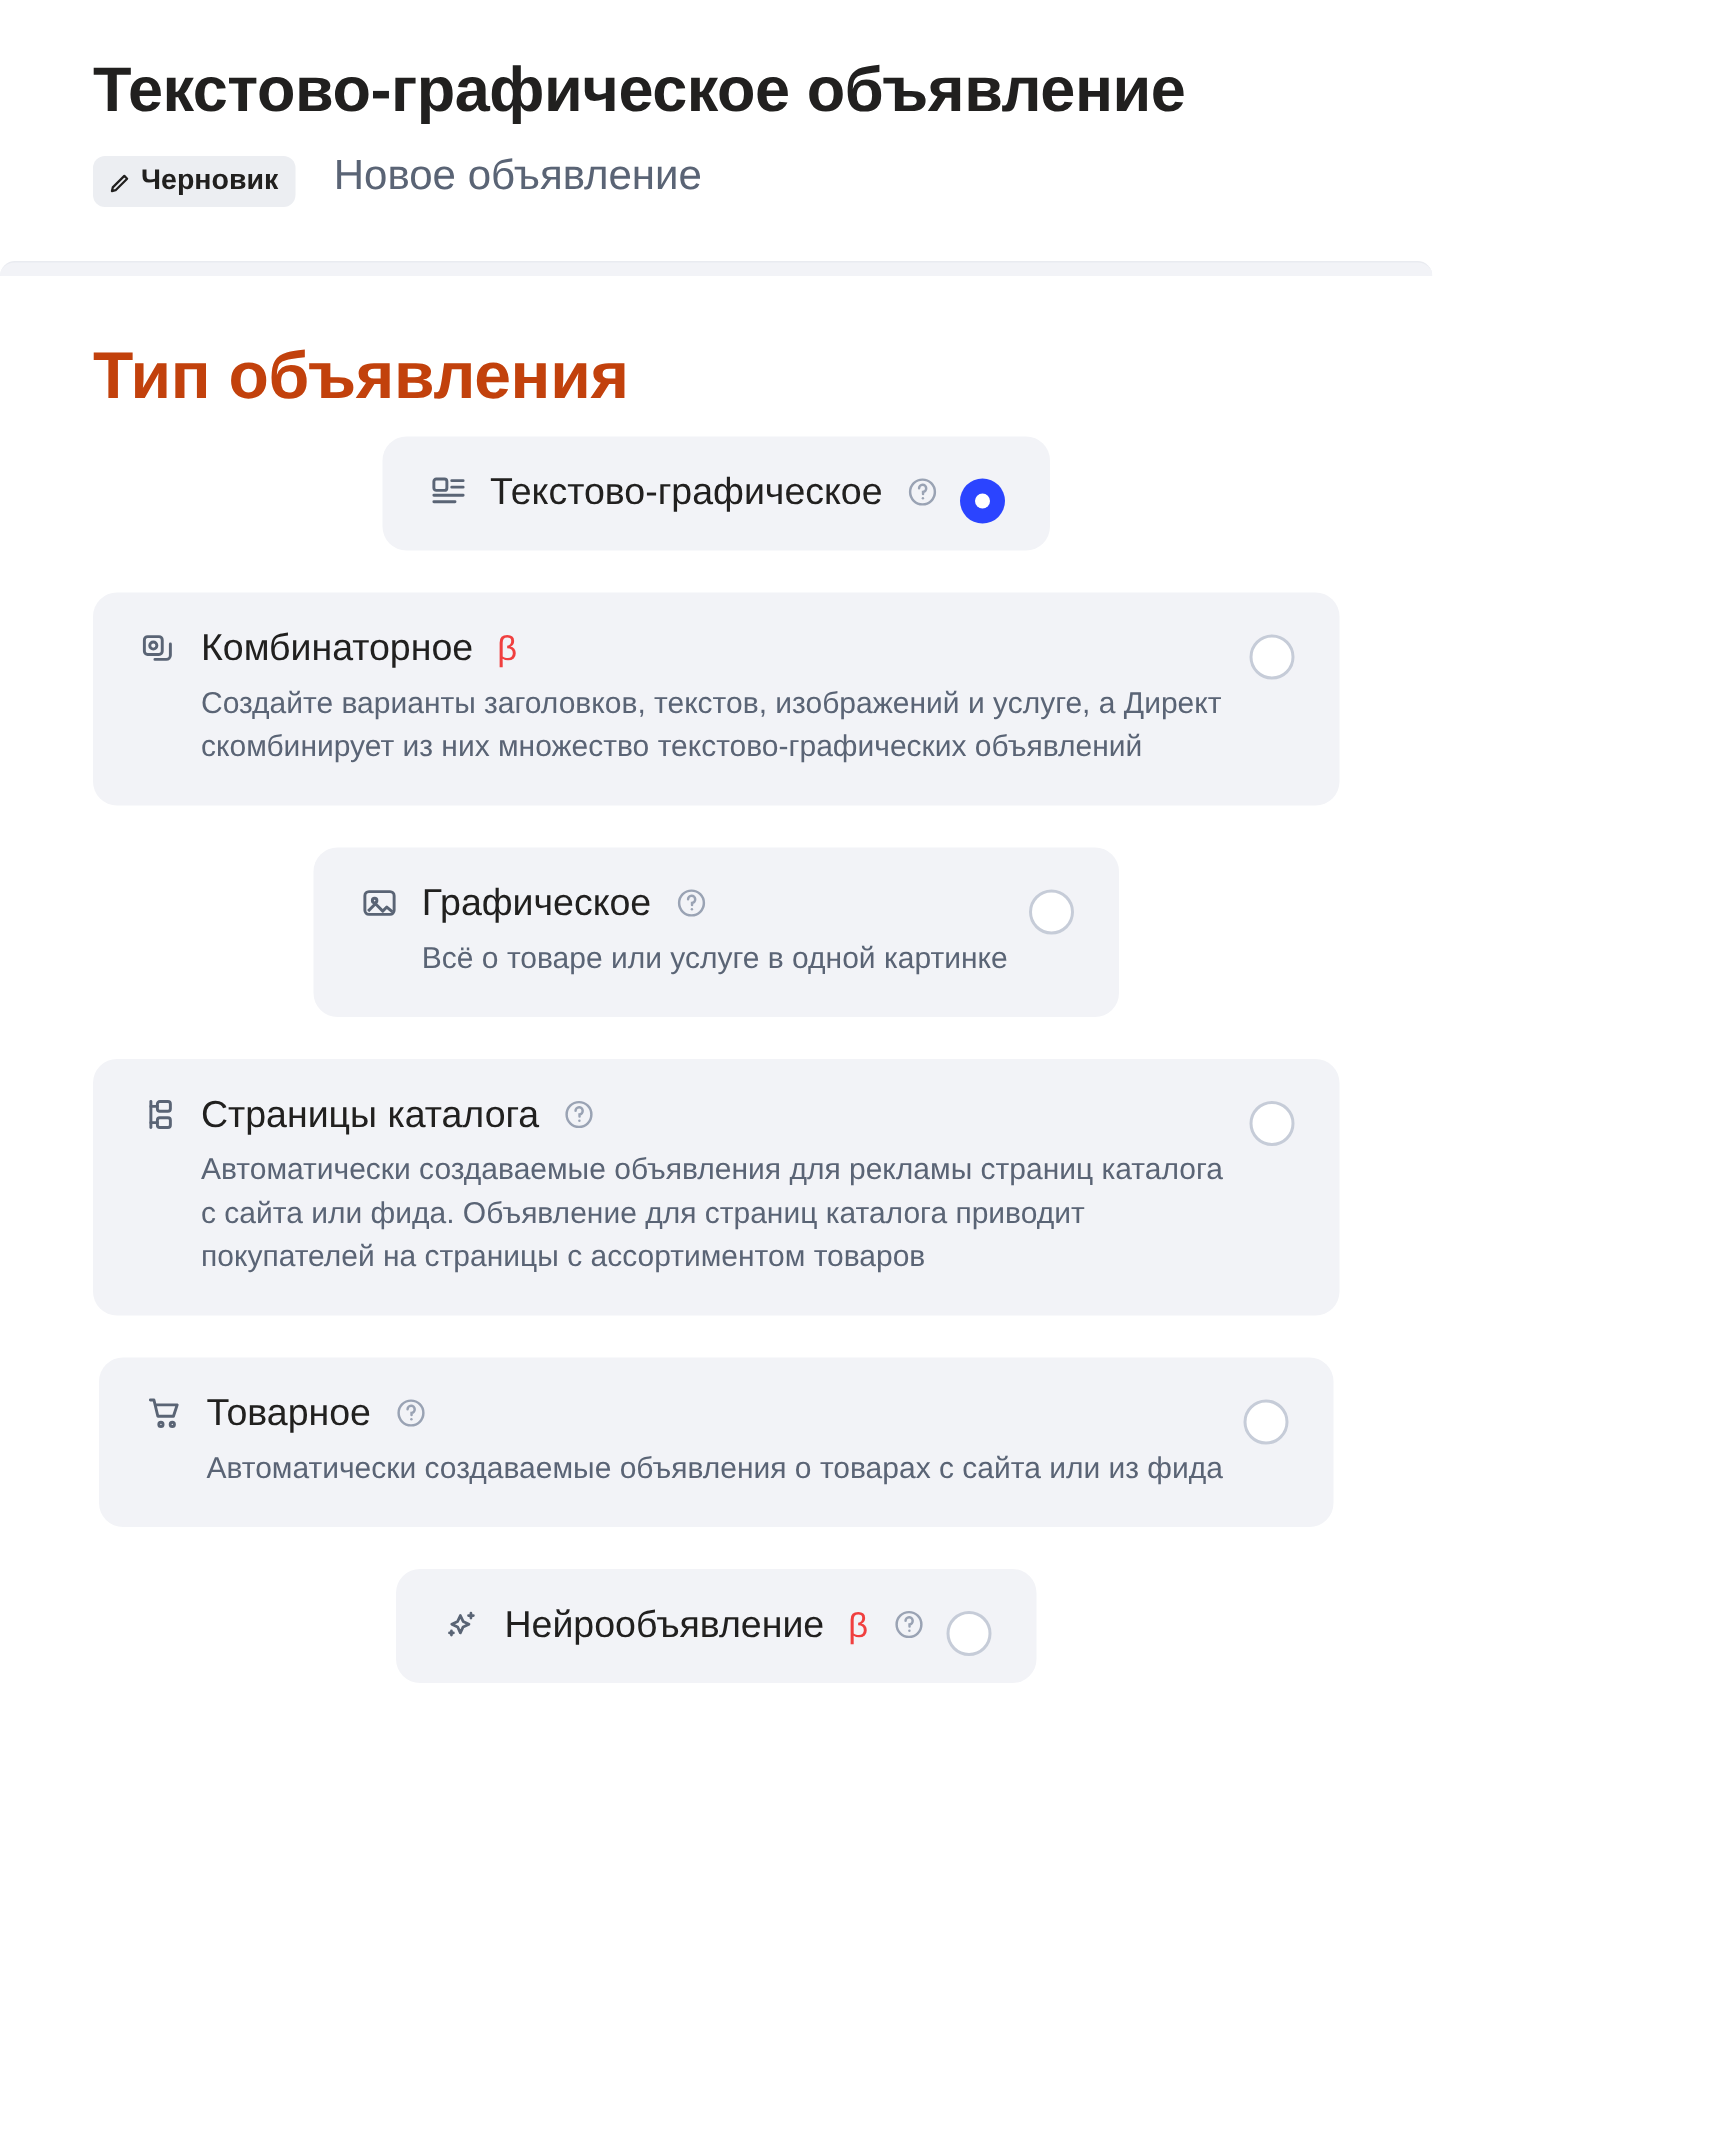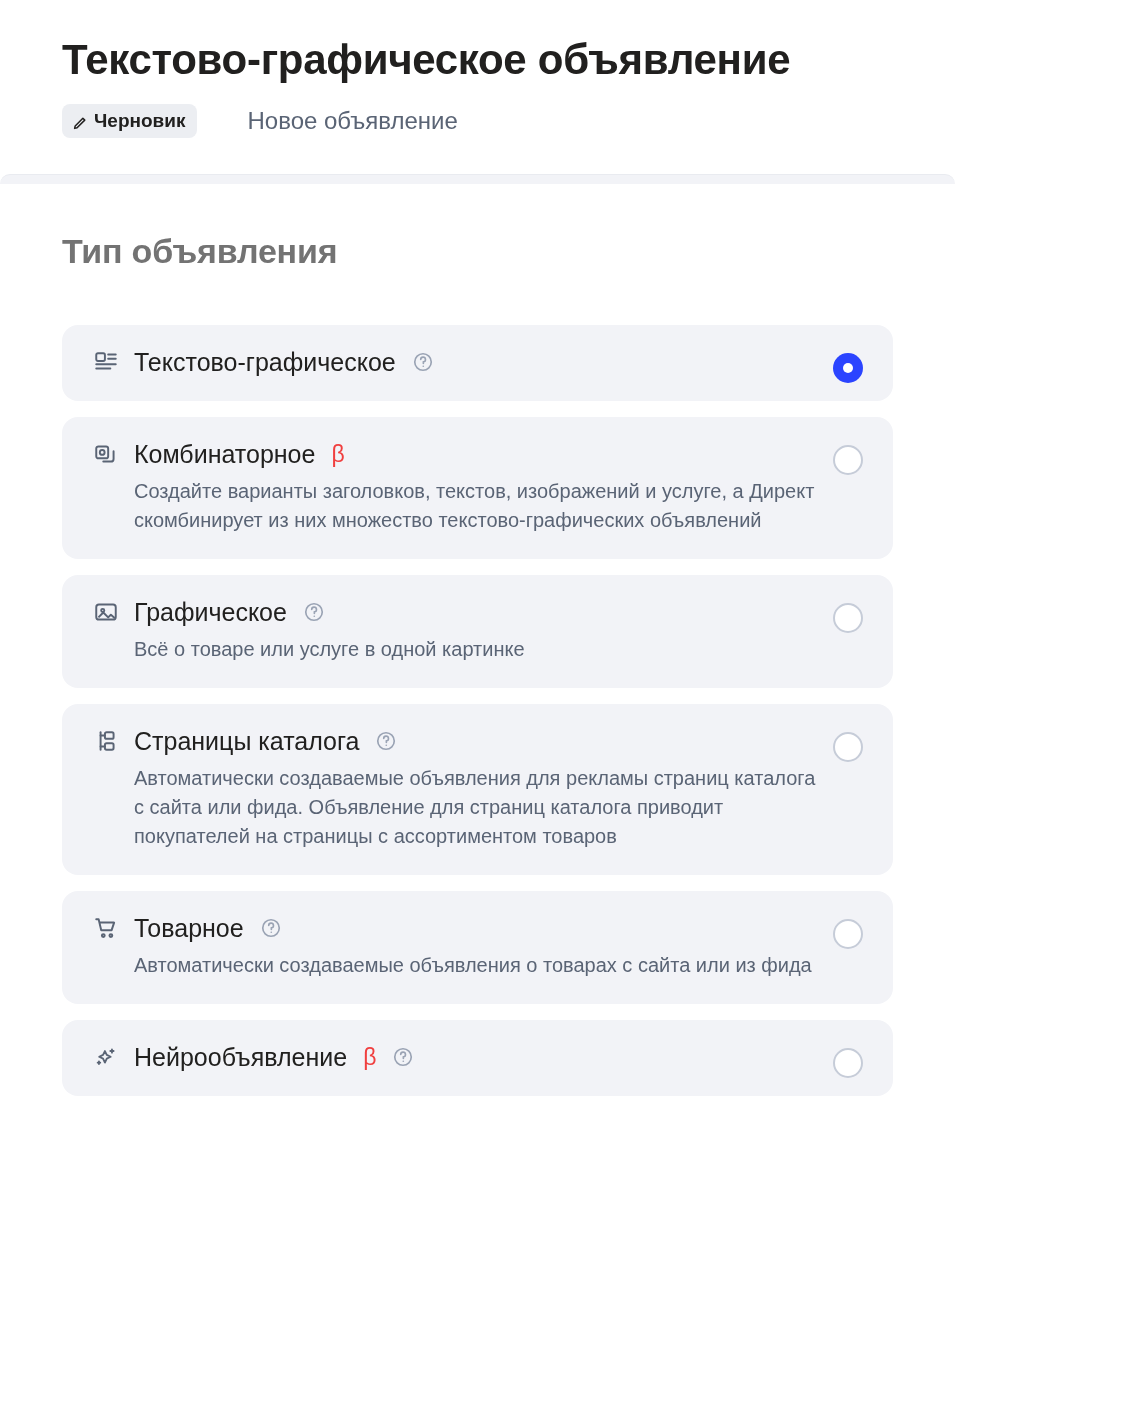--- a/index.html
+++ b/index.html
@@ -28,22 +28,21 @@
   .page-title {
     font-size: 42px;
     line-height: 52px;
     font-weight: 700;
     color: #21201f;
     letter-spacing: -0.3px;
     margin: 0;
   }
   .subtitle-row {
     display: flex;
-    align-items: center;
-    gap: 8px;
+    gap: 25px;
     margin-top: 18px;
   }
   .draft-badge {
     display: inline-flex;
     align-items: center;
     gap: 7px;
     background: #eceef2;
     border-radius: 8px;
     padding: 6px 12px 6px 10px;
     font-size: 19px;
@@ -51,52 +50,52 @@
     font-weight: 700;
     color: #21201f;
   }
   .draft-badge .pencil {
     display: inline-block;
     width: 15px;
     height: 15px;
     flex: 0 0 auto;
   }
   .subtitle-text {
-    font-size: 24px;
+    font-size: 28px;
     line-height: 26px;
     color: #5a6475;
-    margin-left: 42px;
   }
 
   
   .band-divider {
     margin-top: 36px;
     height: 10px;
     background: #f2f3f7;
     border-top: 1px solid #e9ebf0;
     border-radius: 18px 18px 0 0;
   }
   .content {
     padding: 46px 62px 0 62px;
     background: #ffffff;
   }
   .section-title {
-    font-size: 34px;
+    font-size: 44px;
     line-height: 42px;
     font-weight: 700;
-    color: #737373;
-    margin: 0 0 53px 0;
+    color: #c2410c;
+    margin: 0 0 19px 0;
     letter-spacing: -0.2px;
   }
 
   
   .options {
     display: flex;
     flex-direction: column;
-    gap: 16px;
+    gap: 28px;
+    align-items: center;
   }
   .option {
     position: relative;
     background: #f2f3f7;
     border-radius: 16px;
     padding: 22px 74px 24px 30px;
     cursor: pointer;
   }
   .option-head {
     display: flex;

